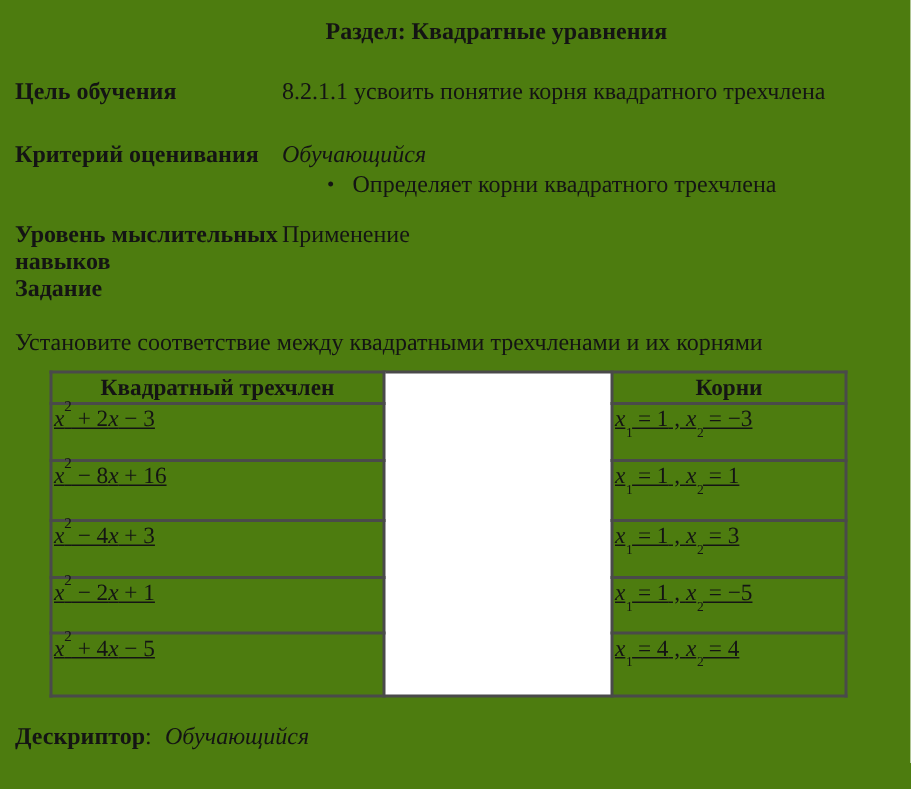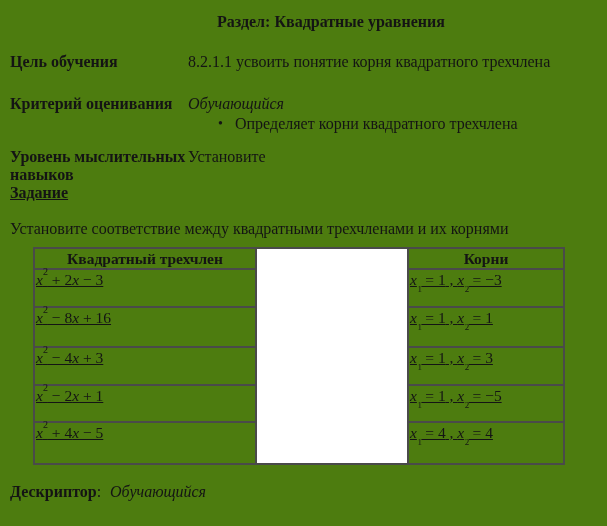--- a/index.html
+++ b/index.html
@@ -63,23 +63,23 @@
   <div class="lbl" style="top:53px;">Цель обучения</div>
   <div class="val" style="left:188px;top:53px;">8.2.1.1 усвоить понятие корня квадратного трехчлена</div>
 
   <div class="lbl" style="top:95px;">Критерий оценивания</div>
   <div class="val it" style="left:188px;top:95px;">Обучающийся</div>
 
   <div class="bullet" style="left:218px;top:115px;">•</div>
   <div class="val" style="left:235px;top:115px;">Определяет корни квадратного трехчлена</div>
 
   <div class="lbl wrap" style="top:148px;">Уровень мыслительных навыков</div>
-  <div class="val" style="left:188px;top:148px;">Установите</div>
+  <div class="val" style="left:188px;top:148px;">Применение</div>
 
-  <div class="lbl" style="top:184px;text-decoration:underline;">Задание</div>
+  <div class="lbl" style="top:184px;">Задание</div>
   <div class="val" style="left:10px;top:220px;">Установите соответствие между квадратными трехчленами и их корнями</div>
 
   <table class="qtable">
     <colgroup>
       <col style="width:222px;">
       <col style="width:152px;">
       <col style="width:156px;">
     </colgroup>
     <tbody>
         <tr style="height:18px;">

